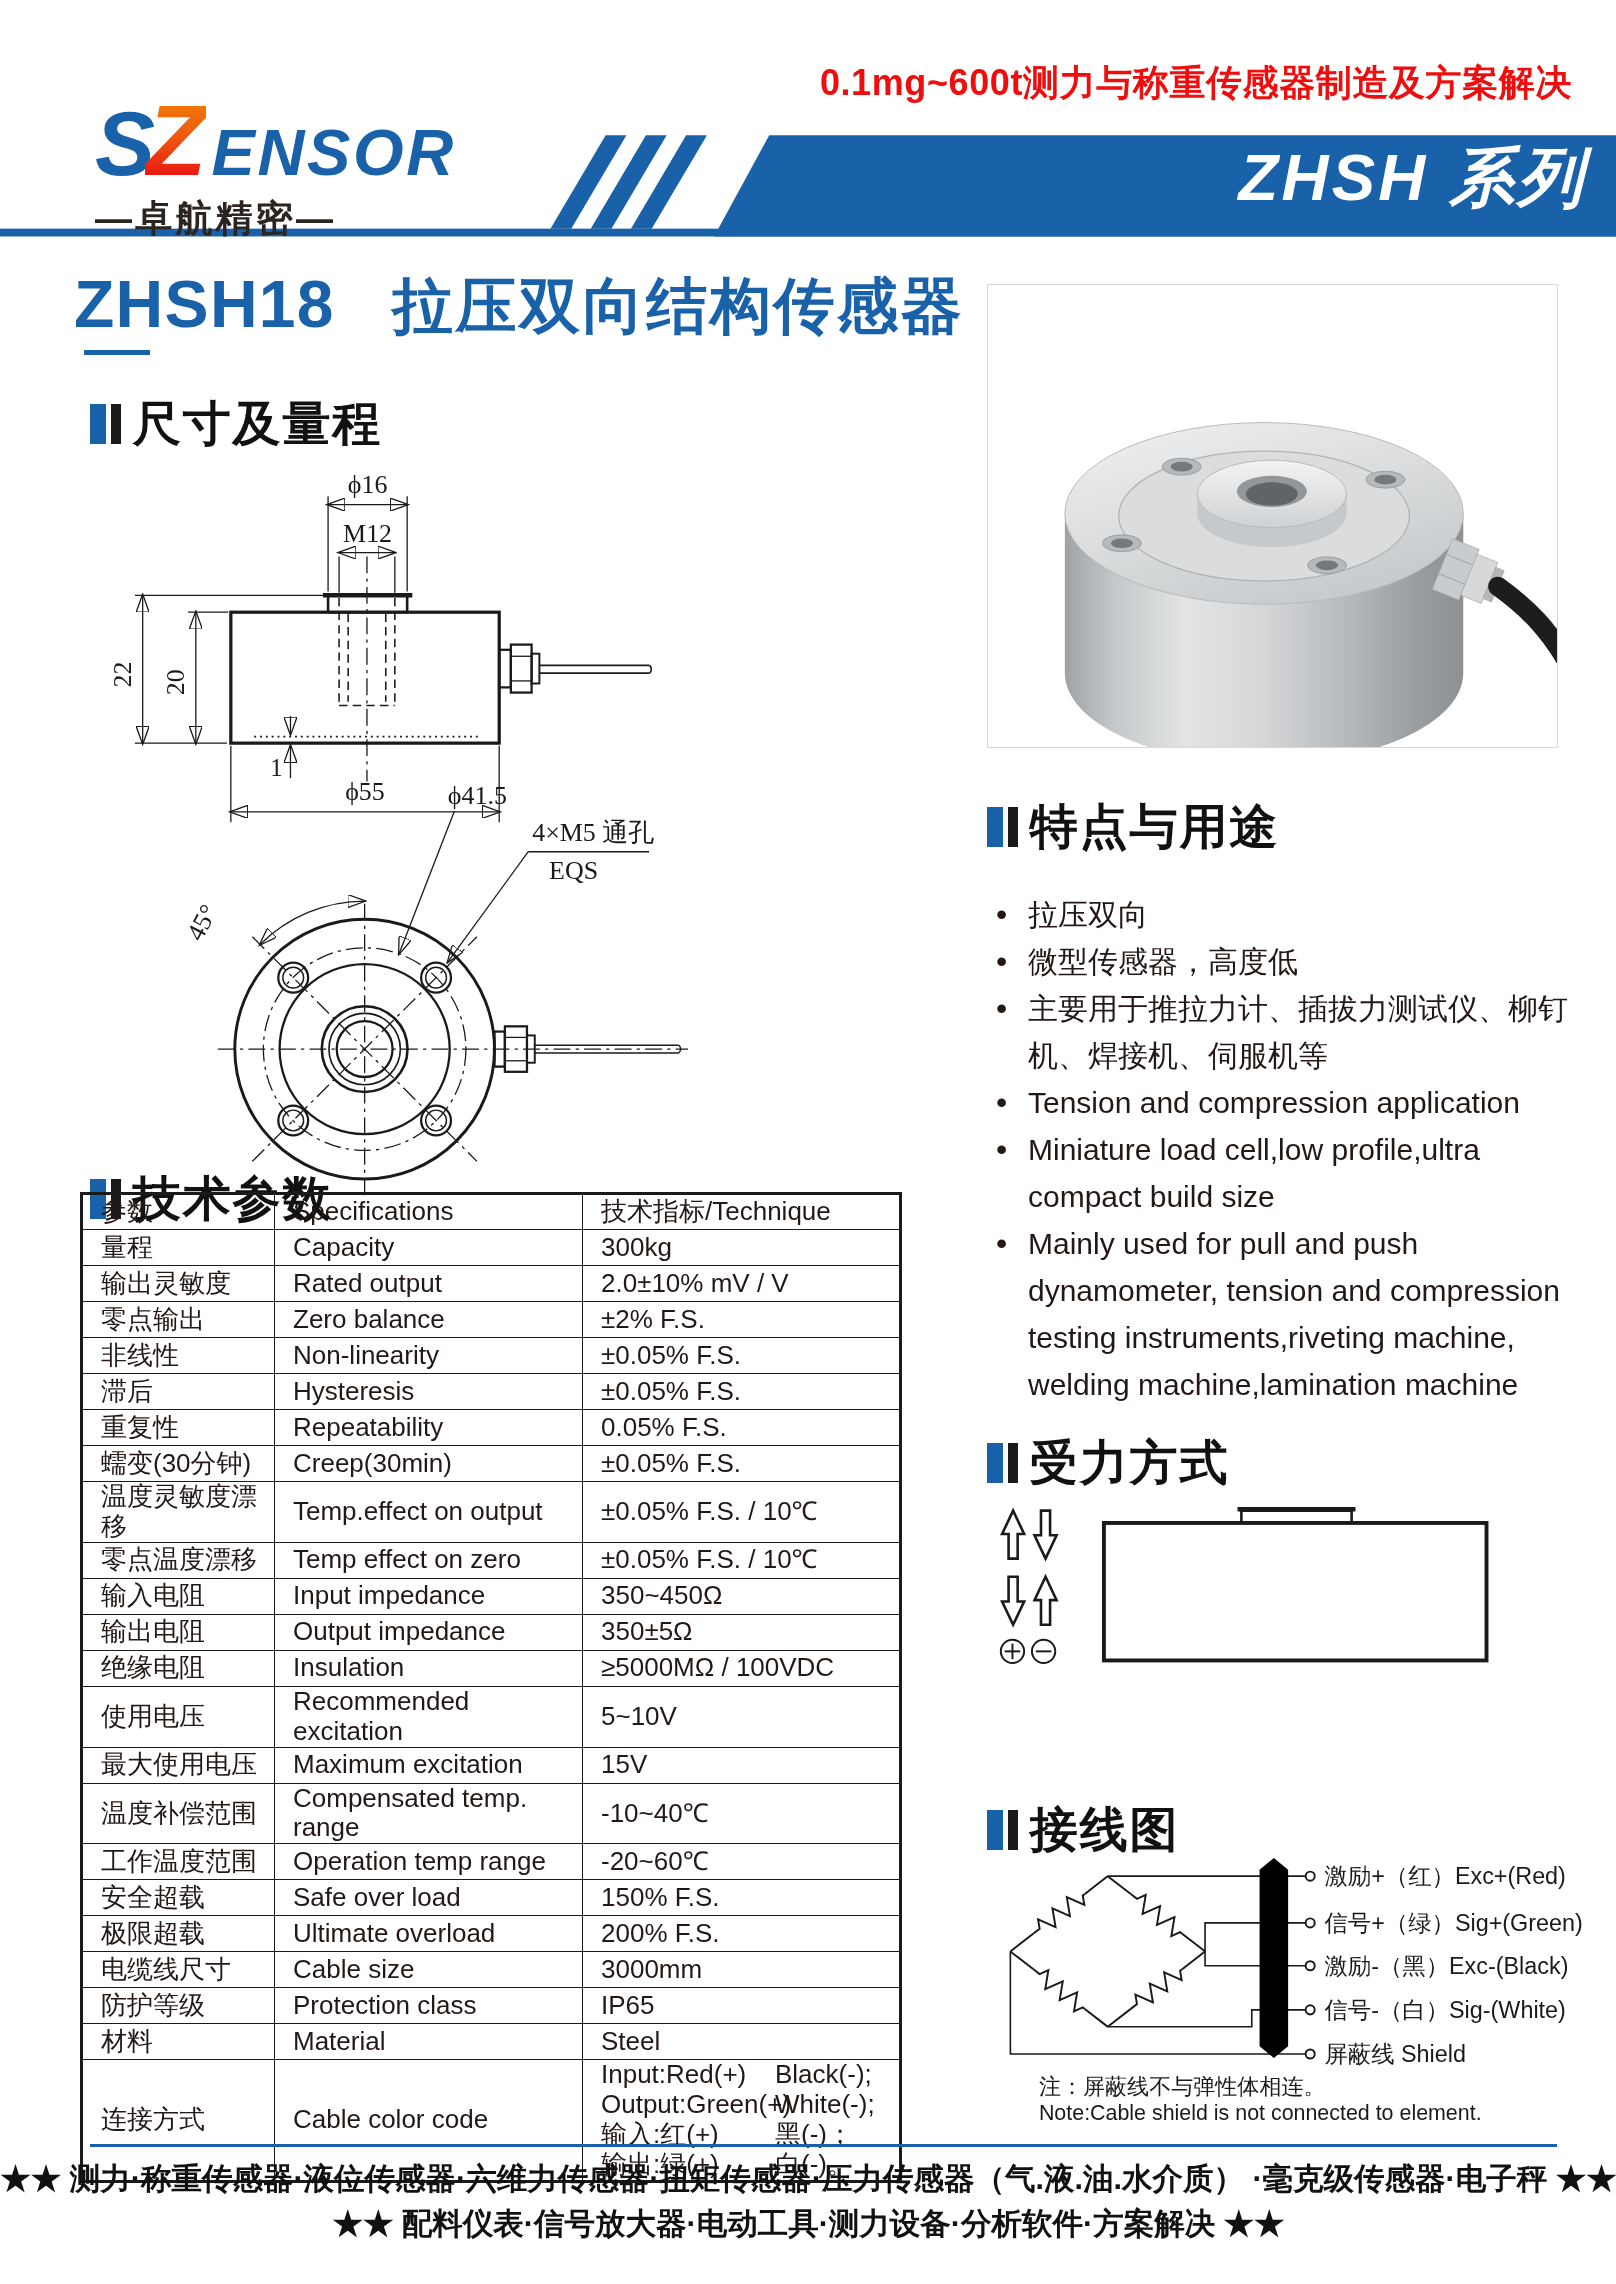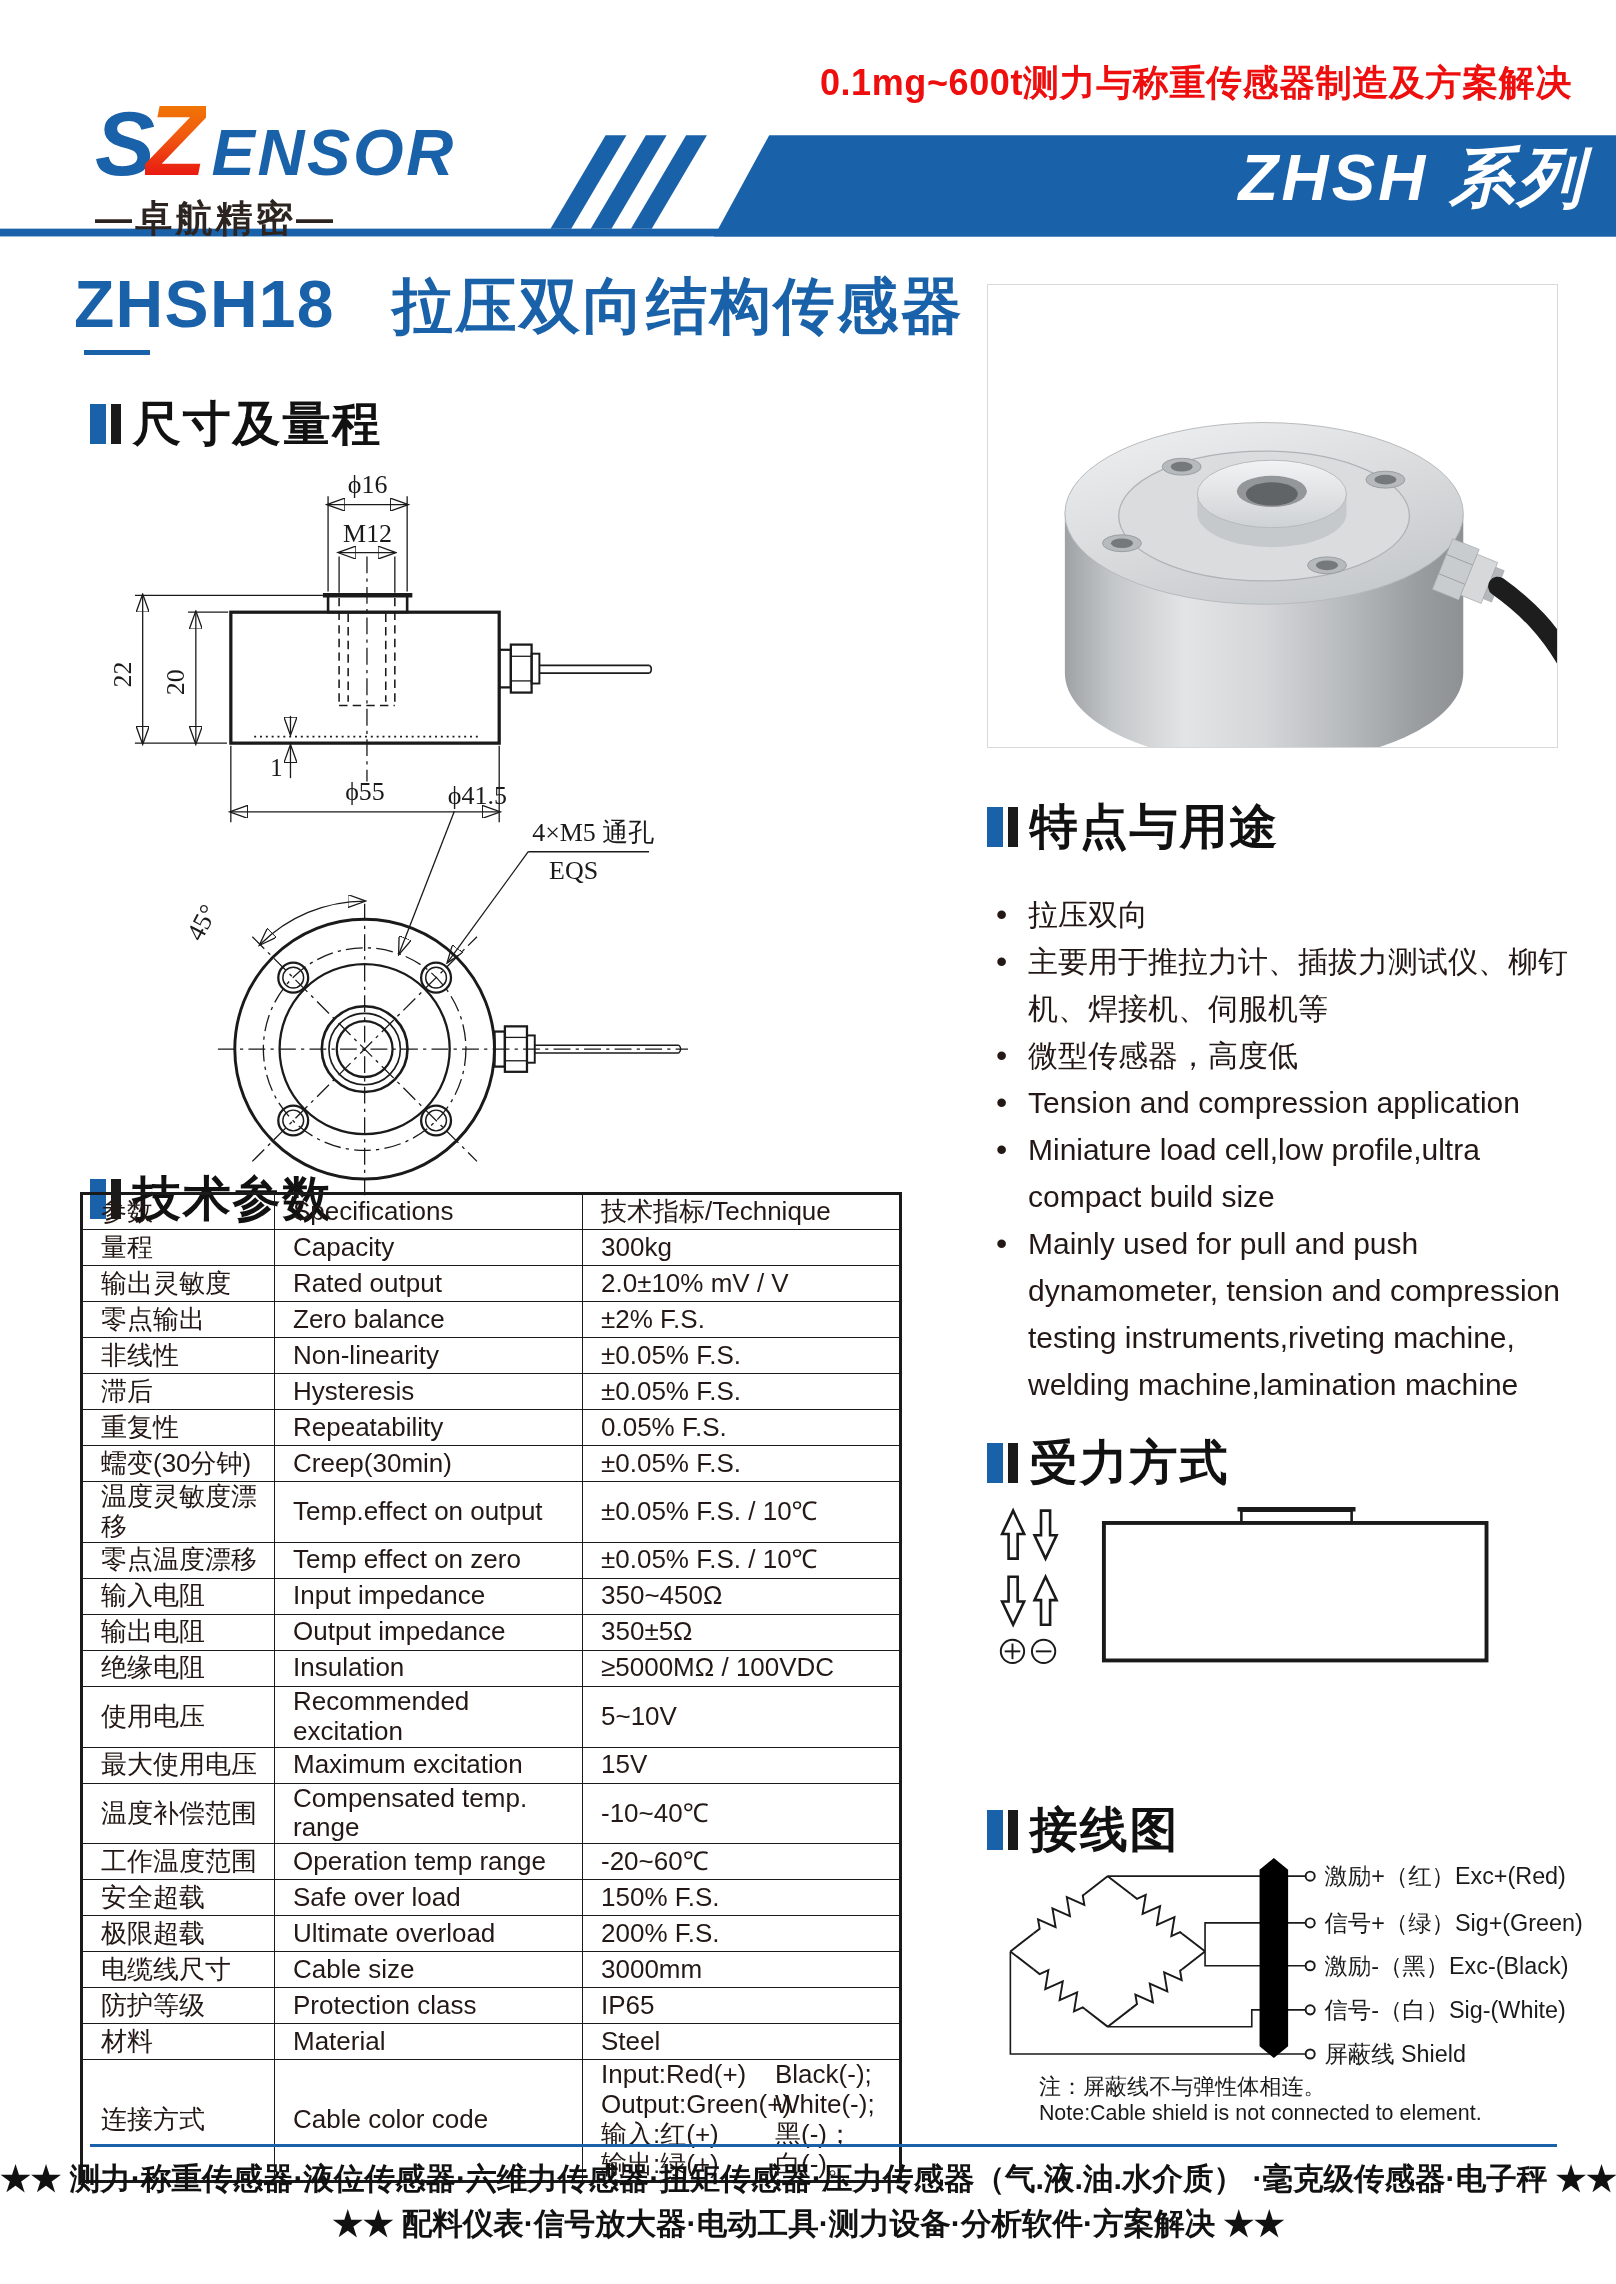--- a/index.html
+++ b/index.html
@@ -267,22 +267,22 @@
         <line x1="0" y1="16" x2="44" y2="16" stroke="#9a9da0" stroke-width="1.5"></line>
         <rect x="44" y="-34" width="34" height="68" fill="#d6d8da" stroke="#a5a8ab"></rect>
         <rect x="78" y="-26" width="14" height="52" fill="#b5b8ba" stroke="#a5a8ab"></rect>
         <path d="M92,0 C150,14 190,34 230,64" stroke="#1d1d1d" stroke-width="30" fill="none" stroke-linecap="round"></path>
       </g>
     </svg>
   </div>
 
   <ul class="feat">
     <li>拉压双向</li>
+    <li>微型传感器，高度低</li>
     <li>主要用于推拉力计、插拔力测试仪、柳钉机、焊接机、伺服机等</li>
-    <li>微型传感器，高度低</li>
     <li>Tension and compression application</li>
     <li>Miniature load cell,low profile,ultra compact build size</li>
     <li>Mainly used for pull and push dynamometer, tension and compression testing  instruments,riveting machine, welding machine,lamination machine</li>
   </ul>
 
   <table class="spec-table">
     <colgroup>
         <col style="width:193px">
         <col style="width:308px">
         <col style="width:318px">

